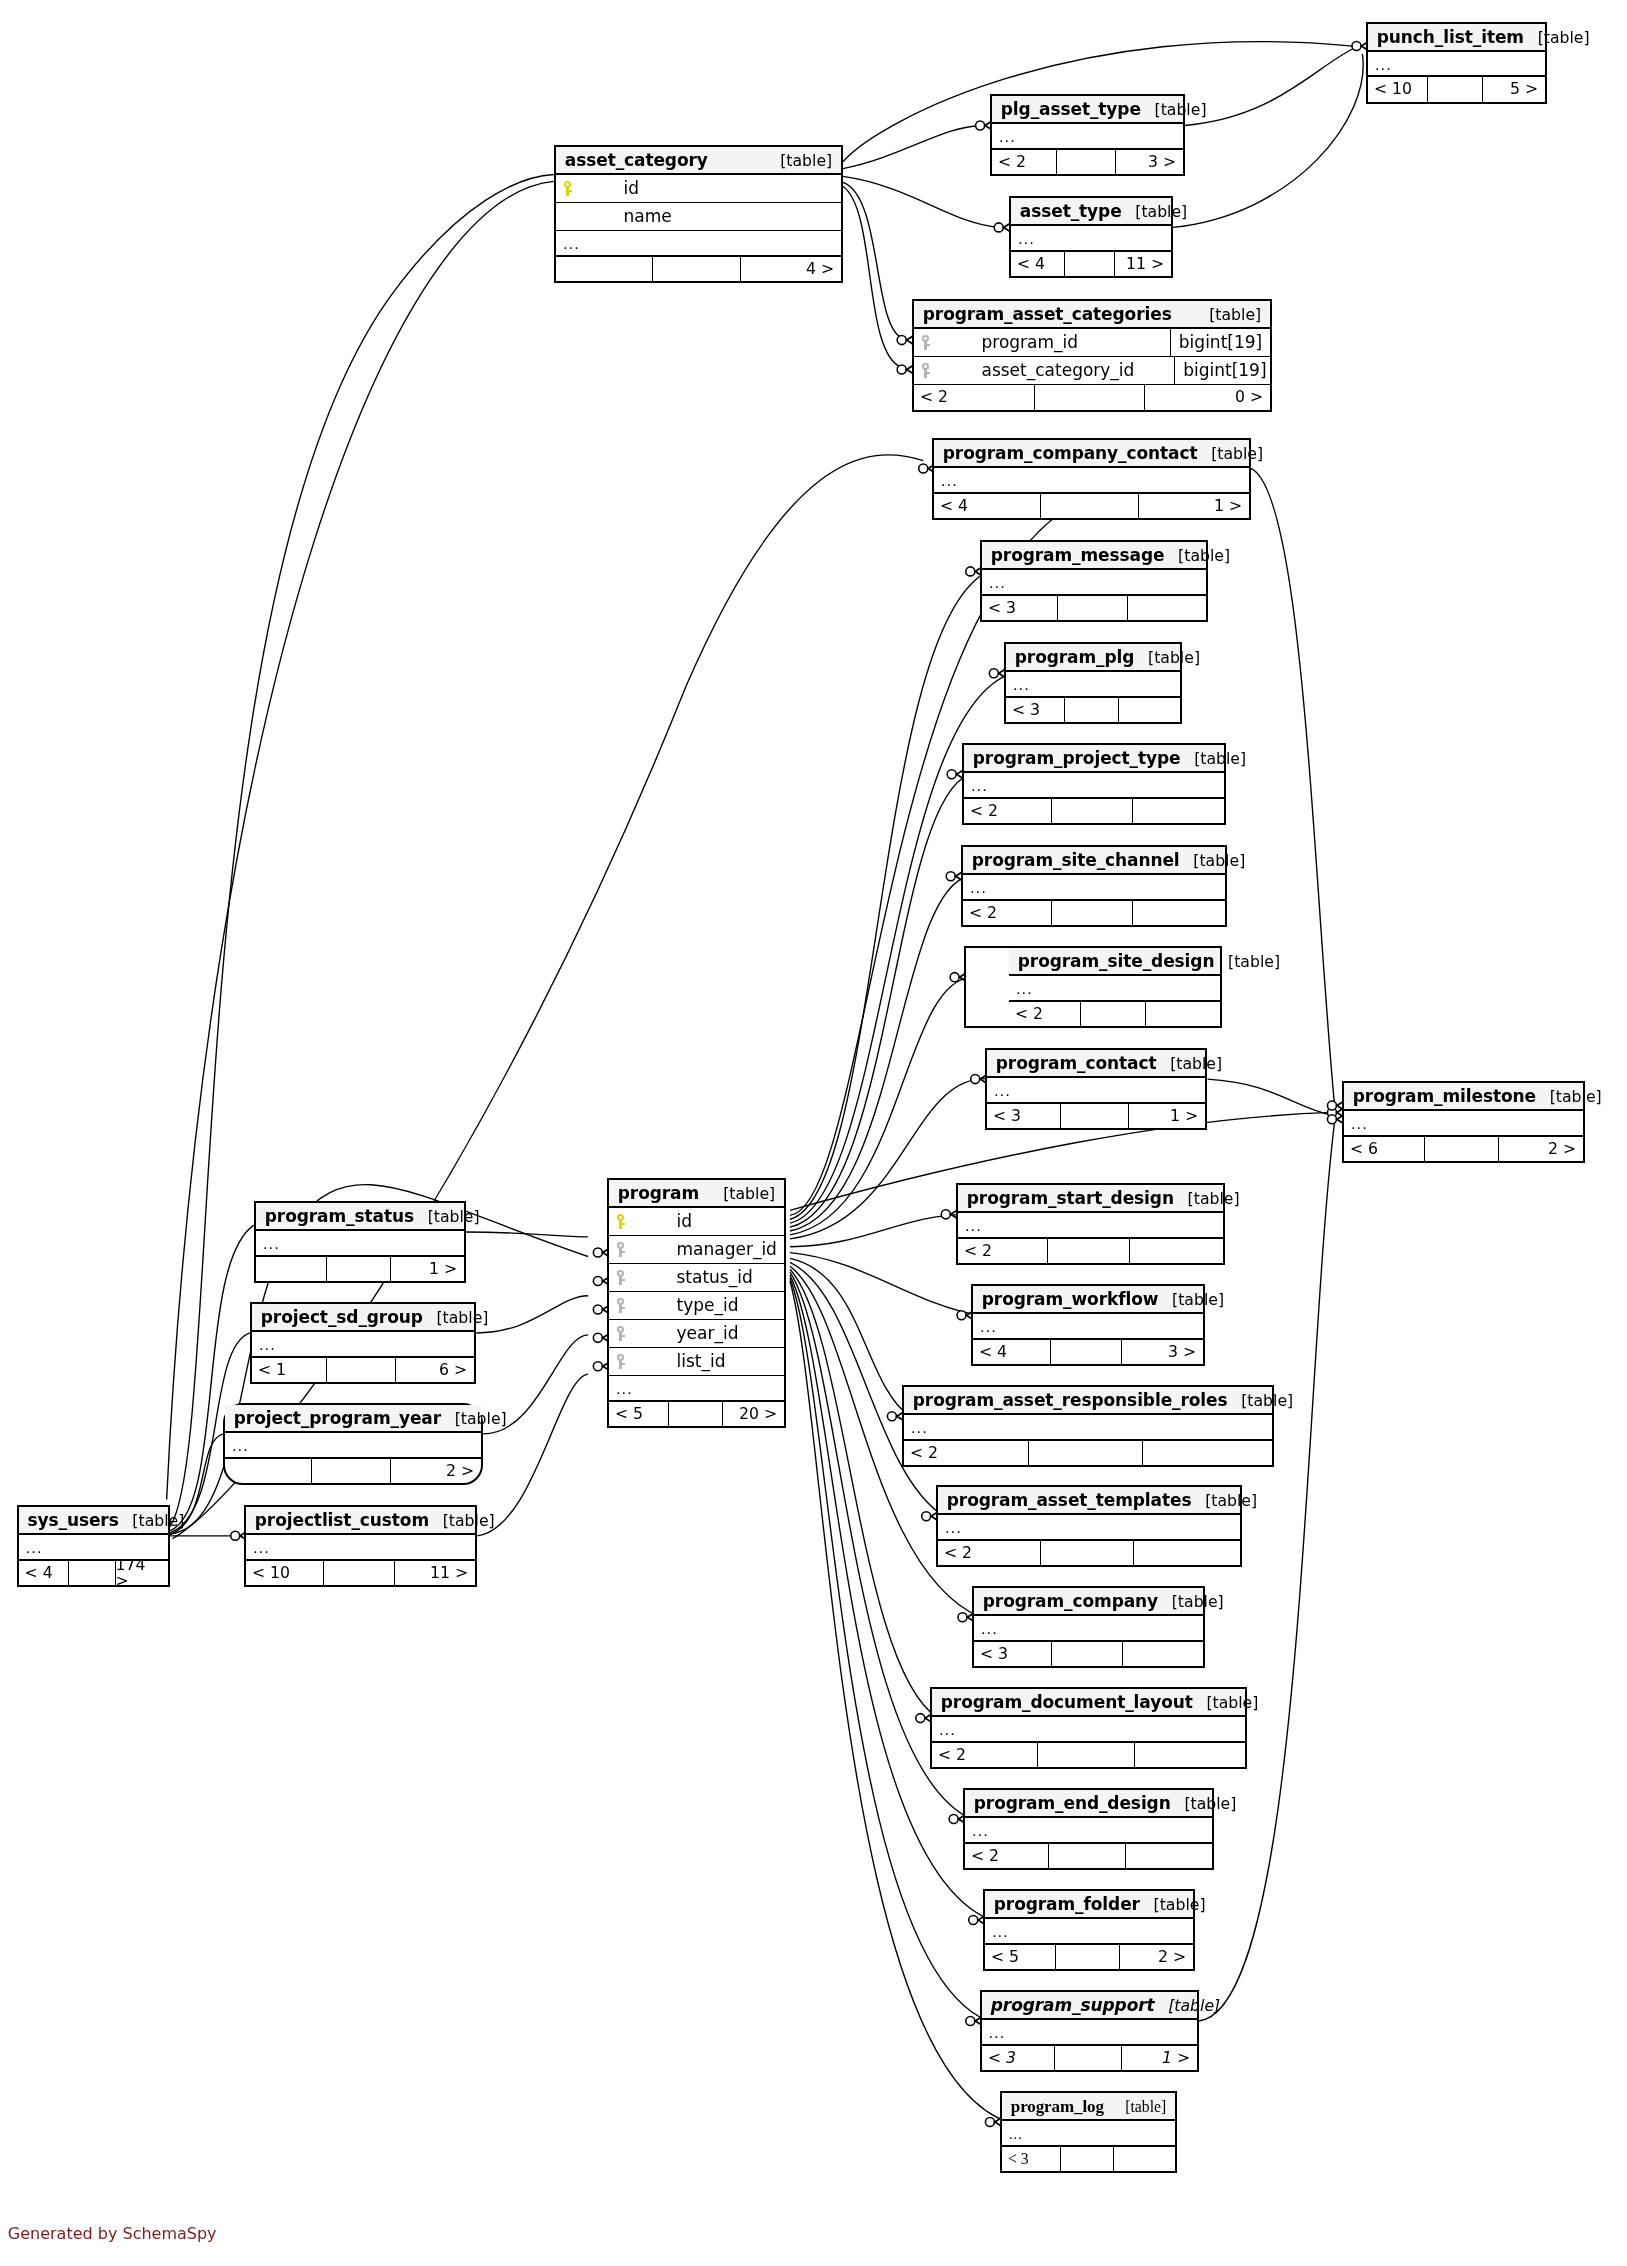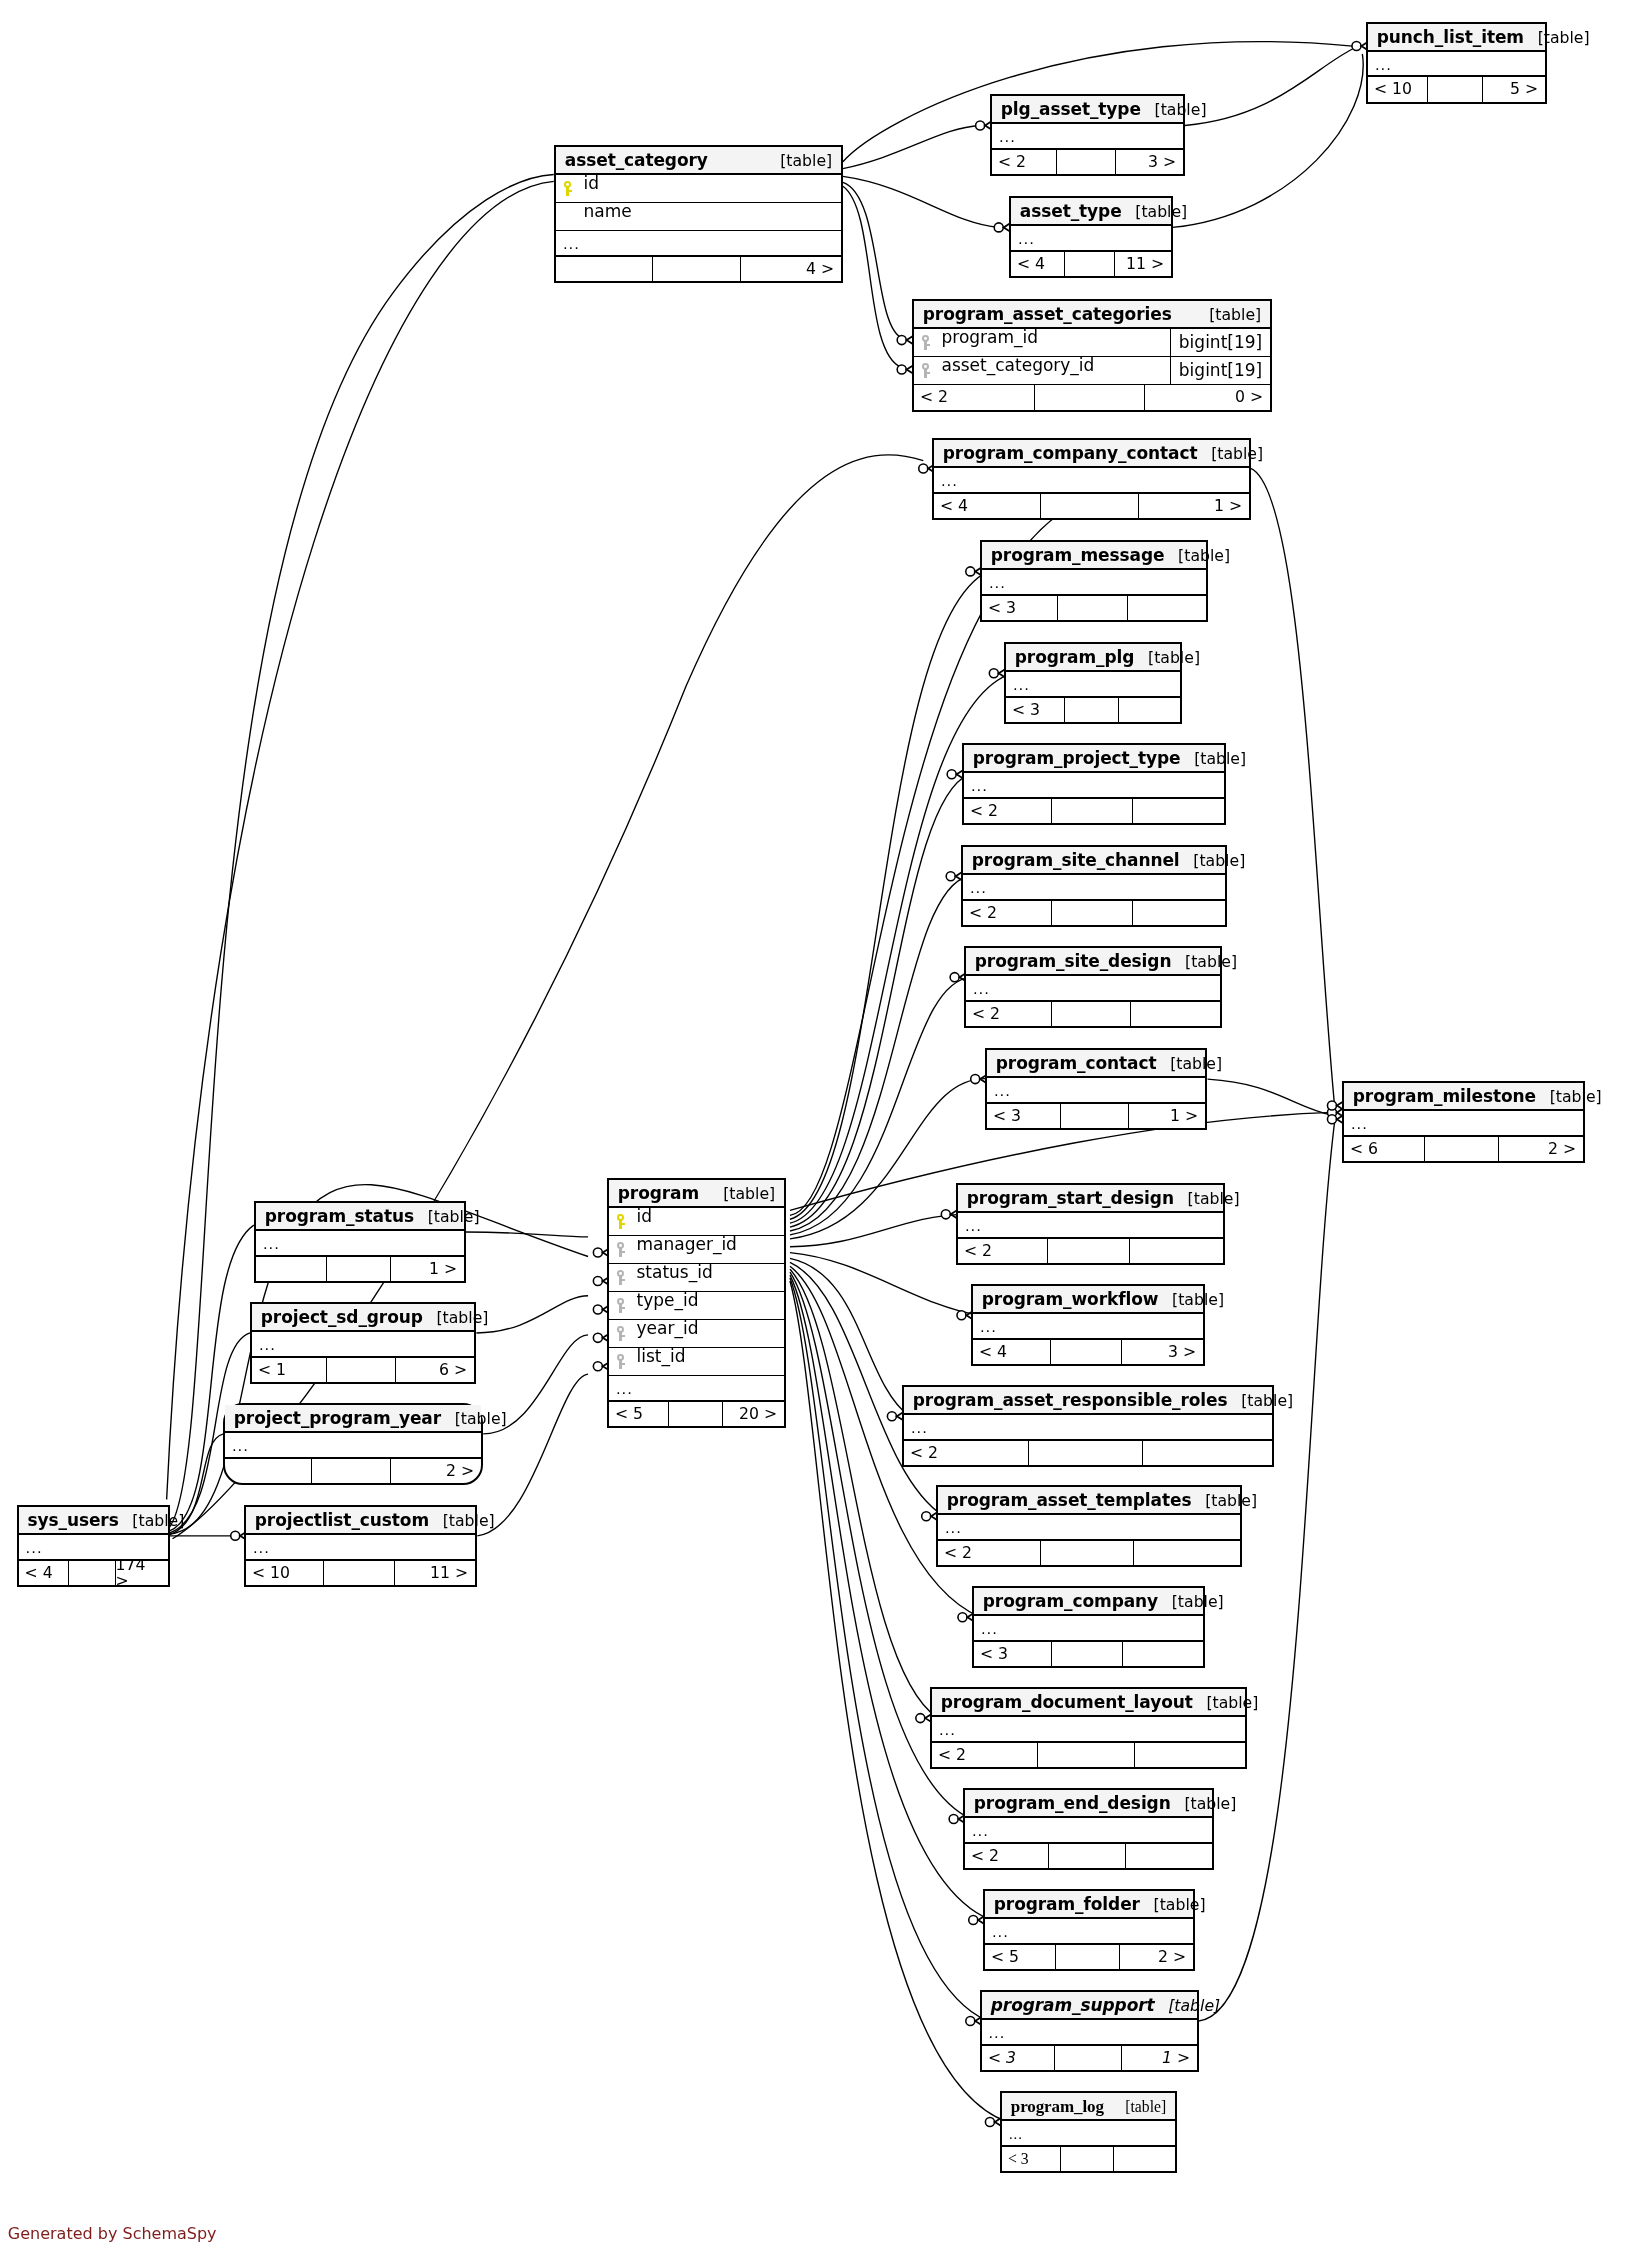--- a/index.html
+++ b/index.html
@@ -61,24 +61,26 @@
   .tbl .hdr .ttag {
     color: #000000;
     font-weight: normal;
     font-size: 15.7px;
     white-space: nowrap;
     padding-left: 13.7px;
   }
   .tbl .col {
     box-sizing: border-box;
     display: flex;
+    align-items: center;
     border-bottom: 1.5px solid #000000;
     height: 28px;
     padding: 0 0 0 6.9px;
     position: relative;
+    gap: 40px;
   }
   .tbl .col .kslot {
     width: 18.6px;
     min-width: 18.6px;
     display: flex;
     align-items: center;
     justify-content: flex-start;
   }
   .tbl .col .cname {
     flex: 1;
@@ -498,21 +500,21 @@
           <span class="tname">program_site_channel</span>
           <span class="ttag">[table]</span>
         </div>
         <div class="ellip">...</div>
         <div class="foot">
           <span class="fc left">&lt; 2</span>
           <span class="fc mid"></span>
           <span class="fc right"></span>
         </div>
       </div>
-      <div class="tbl" style="left: 964px; top: 946px; width: 258px;">
+      <div class="tbl" style="left: 964px; top: 946px; width: 258px; padding-left: 43px;">
         <div class="hdr">
           <span class="tname">program_site_design</span>
           <span class="ttag">[table]</span>
         </div>
         <div class="ellip">...</div>
         <div class="foot">
           <span class="fc left">&lt; 2</span>
           <span class="fc mid"></span>
           <span class="fc right"></span>
         </div>

